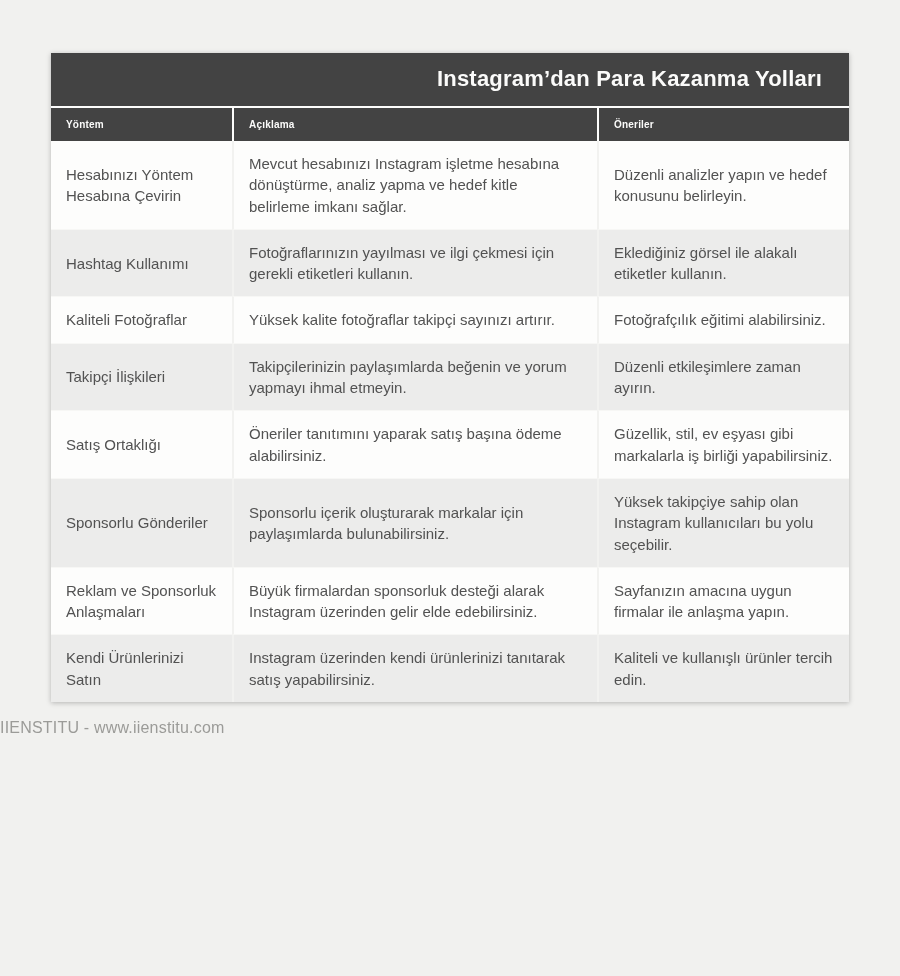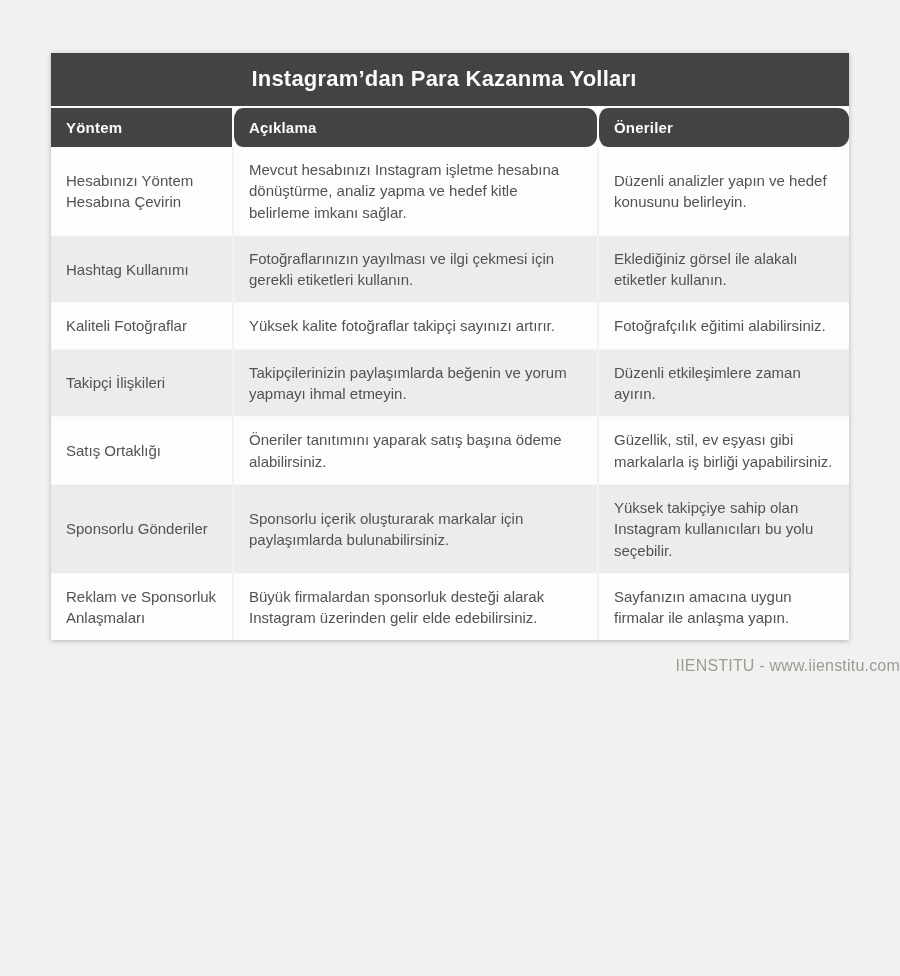--- a/index.html
+++ b/index.html
@@ -24,52 +24,52 @@
   }
   col.c1 { width: 181px; }
   col.c2 { width: 365px; }
   col.c3 { width: 252px; }
 
   th.title-cell {
     background: #434343;
     color: #fbfbfa;
     font-size: 22px;
     font-weight: bold;
-    text-align: center;
+    text-align: right;
     padding: 13px 27px 14px 15px;
     border-bottom: 2px solid #fdfdfc;
     letter-spacing: 0.2px;
   }
   tr.colhead th {
     background: #434343;
     color: #fbfbfa;
-    font-size: 15px;
+    font-size: 10px;
     font-weight: bold;
     text-align: left;
     padding: 11px 15px;
     letter-spacing: 0.2px;
   }
-  tr.colhead th + th { border-left: 2px solid #fdfdfc; border-radius: 11px; }
+  tr.colhead th + th { border-left: 2px solid #fdfdfc; }
 
   tbody td {
     font-size: 15px;
     color: #525252;
     line-height: 1.42;
     vertical-align: middle;
     text-align: left;
     padding: 12px 15px;
   }
   tbody tr:nth-child(odd) td { background: #fdfdfc; }
   tbody tr:nth-child(even) td { background: #ececeb; }
   tbody td + td { border-left: 2px solid #f2f2f0; }
   tbody tr + tr td { border-top: 1px solid #f7f7f5; }
 
   .footer {
     margin-top: 17px;
-    text-align: right;
+    text-align: left;
     font-size: 16px;
     color: #9b9b98;
     letter-spacing: 0.2px;
   }
 </style>
 </head>
 <body>
 
 <div class="page">
 
@@ -118,18 +118,23 @@
       <tr>
         <td>Sponsorlu Gönderiler</td>
         <td>Sponsorlu içerik oluşturarak markalar için paylaşımlarda bulunabilirsiniz.</td>
         <td>Yüksek takipçiye sahip olan Instagram kullanıcıları bu yolu seçebilir.</td>
       </tr>
       <tr>
         <td>Reklam ve Sponsorluk Anlaşmaları</td>
         <td>Büyük firmalardan sponsorluk desteği alarak Instagram üzerinden gelir elde edebilirsiniz.</td>
         <td>Sayfanızın amacına uygun firmalar ile anlaşma yapın.</td>
       </tr>
+      <tr>
+        <td>Kendi Ürünlerinizi Satın</td>
+        <td>Instagram üzerinden kendi ürünlerinizi tanıtarak satış yapabilirsiniz.</td>
+        <td>Kaliteli ve kullanışlı ürünler tercih edin.</td>
+      </tr>
     </tbody>
   </table>
 
   <div class="footer">IIENSTITU - www.iienstitu.com</div>
 
 </div>
 
 </body></html>

